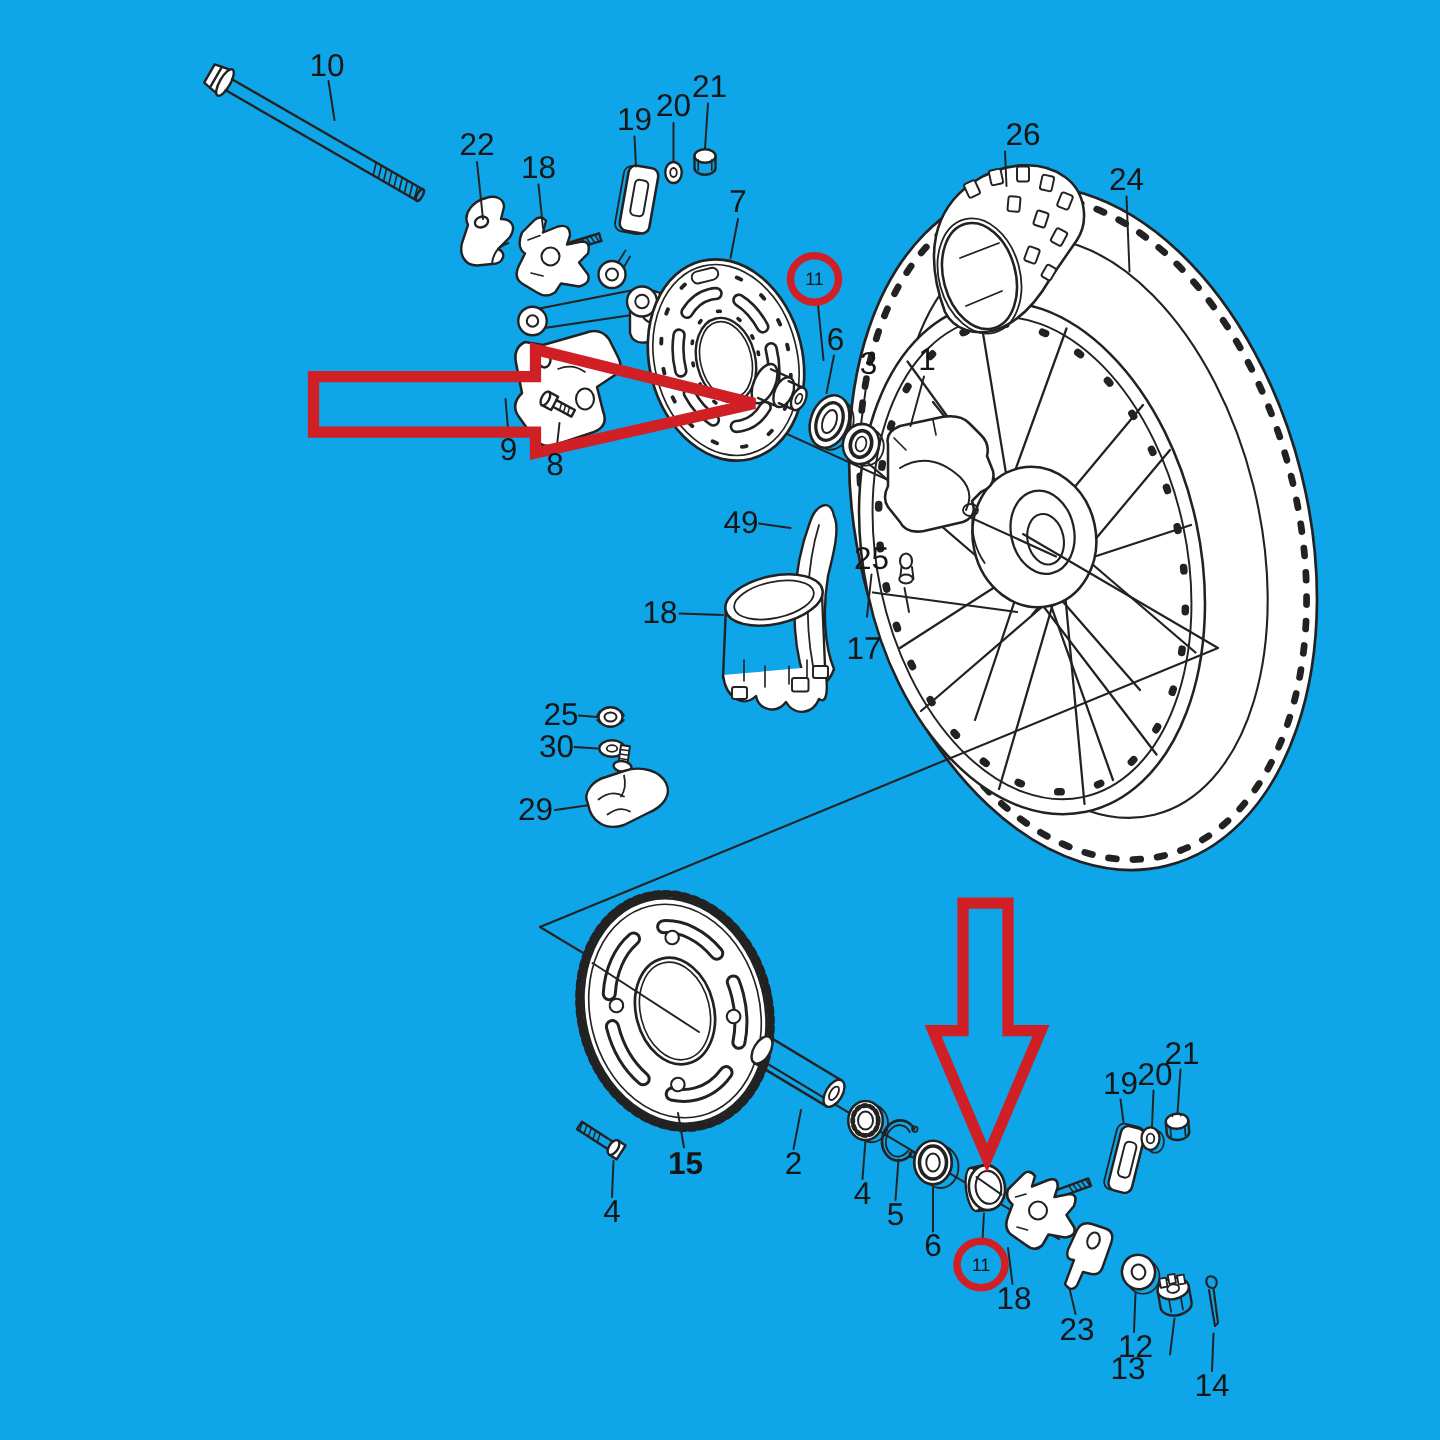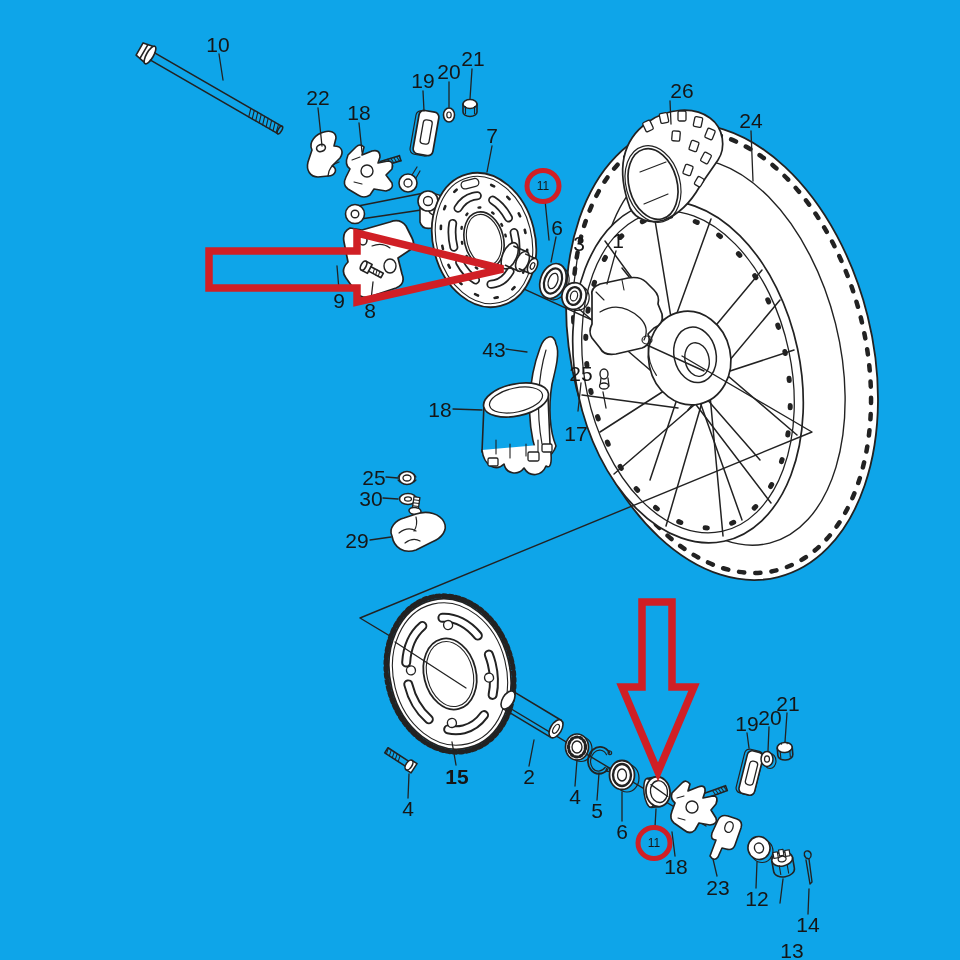--- a/index.html
+++ b/index.html
@@ -436,36 +436,36 @@
       <span class="part-label" style="left: 473px; top: 58px;">21</span>
       <span class="part-label" style="left: 492px; top: 135px;">7</span>
       <span class="part-label" style="left: 670px; top: 90px; margin-left: 12px;">26</span>
       <span class="part-label" style="left: 751px; top: 120px;">24</span>
       <span class="part-label circled" style="left: 543px; top: 186px; border-color: rgb(208, 31, 37);">11</span>
       <span class="part-label" style="left: 557px; top: 227px;">6</span>
       <span class="part-label" style="left: 579px; top: 243px;">3</span>
       <span class="part-label" style="left: 618px; top: 240px;">1</span>
       <span class="part-label" style="left: 339px; top: 300px;">9</span>
       <span class="part-label" style="left: 370px; top: 310px;">8</span>
-      <span class="part-label" style="left: 494px; top: 349px;">43</span>
+      <span class="part-label" style="left: 494px; top: 349px;">49</span>
       <span class="part-label" style="left: 440px; top: 409px;">18</span>
       <span class="part-label" style="left: 581px; top: 373px;">25</span>
       <span class="part-label" style="left: 576px; top: 418px; margin-top: 15px;">17</span>
       <span class="part-label" style="left: 374px; top: 477px;">25</span>
       <span class="part-label" style="left: 371px; top: 498px;">30</span>
       <span class="part-label" style="left: 357px; top: 540px;">29</span>
       <span class="part-label" style="left: 457px; top: 776px; font-weight: bold;">15</span>
       <span class="part-label" style="left: 408px; top: 808px;">4</span>
       <span class="part-label" style="left: 529px; top: 776px;">2</span>
       <span class="part-label" style="left: 575px; top: 796px;">4</span>
       <span class="part-label" style="left: 597px; top: 810px;">5</span>
       <span class="part-label" style="left: 622px; top: 831px;">6</span>
       <span class="part-label circled" style="left: 654px; top: 843px; border-color: rgb(208, 31, 37);">11</span>
       <span class="part-label" style="left: 676px; top: 866px;">18</span>
       <span class="part-label" style="left: 718px; top: 887px; text-align: center;">23</span>
       <span class="part-label" style="left: 757px; top: 898px;">12</span>
-      <span class="part-label" style="left: 792px; top: 913px; margin-top: 37px;">13</span>
+      <span class="part-label" style="left: 752px; top: 913px;">13</span>
       <span class="part-label" style="left: 808px; top: 924px;">14</span>
       <span class="part-label" style="left: 747px; top: 723px;">19</span>
       <span class="part-label" style="left: 770px; top: 717px;">20</span>
       <span class="part-label" style="left: 788px; top: 703px;">21</span>
     </div>
 </div>
 
 </body></html>

